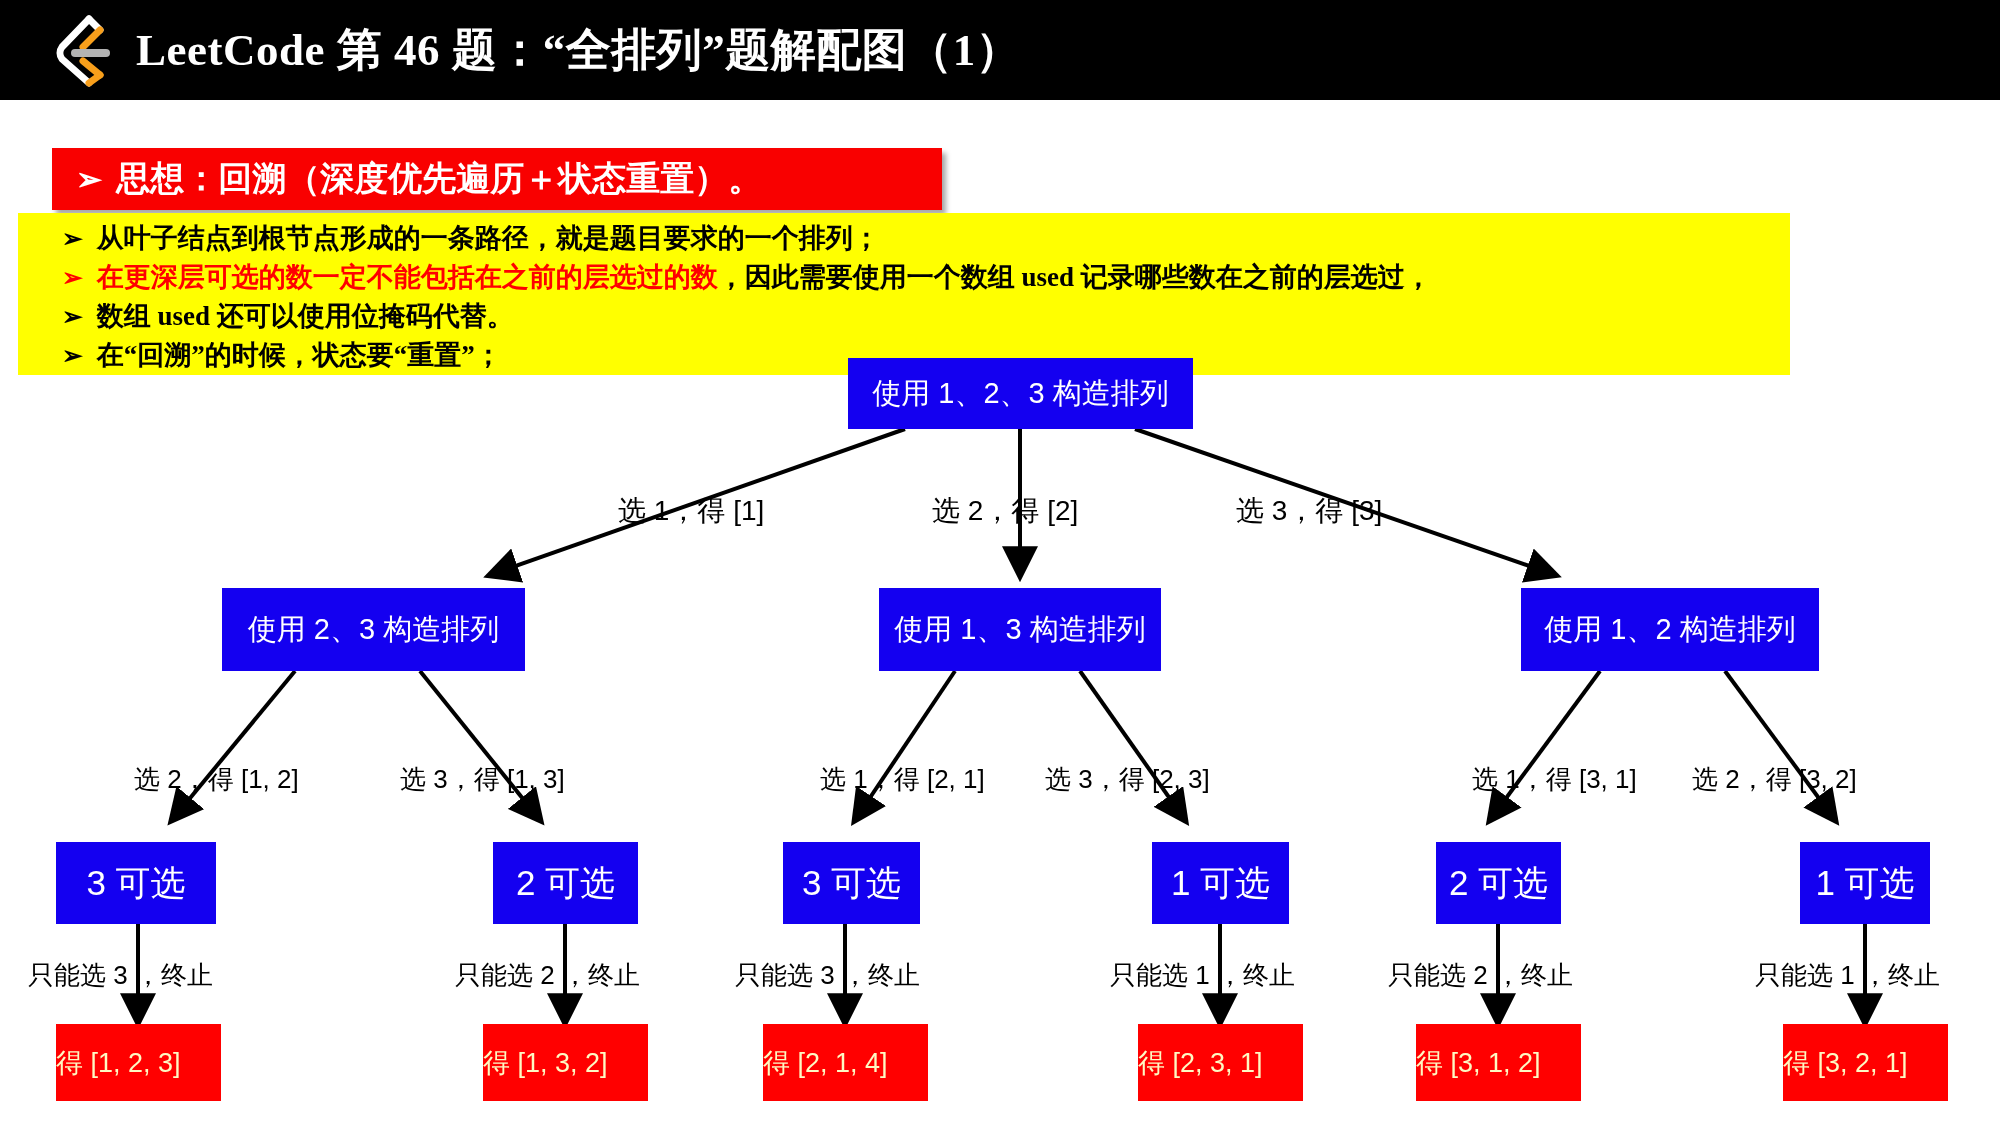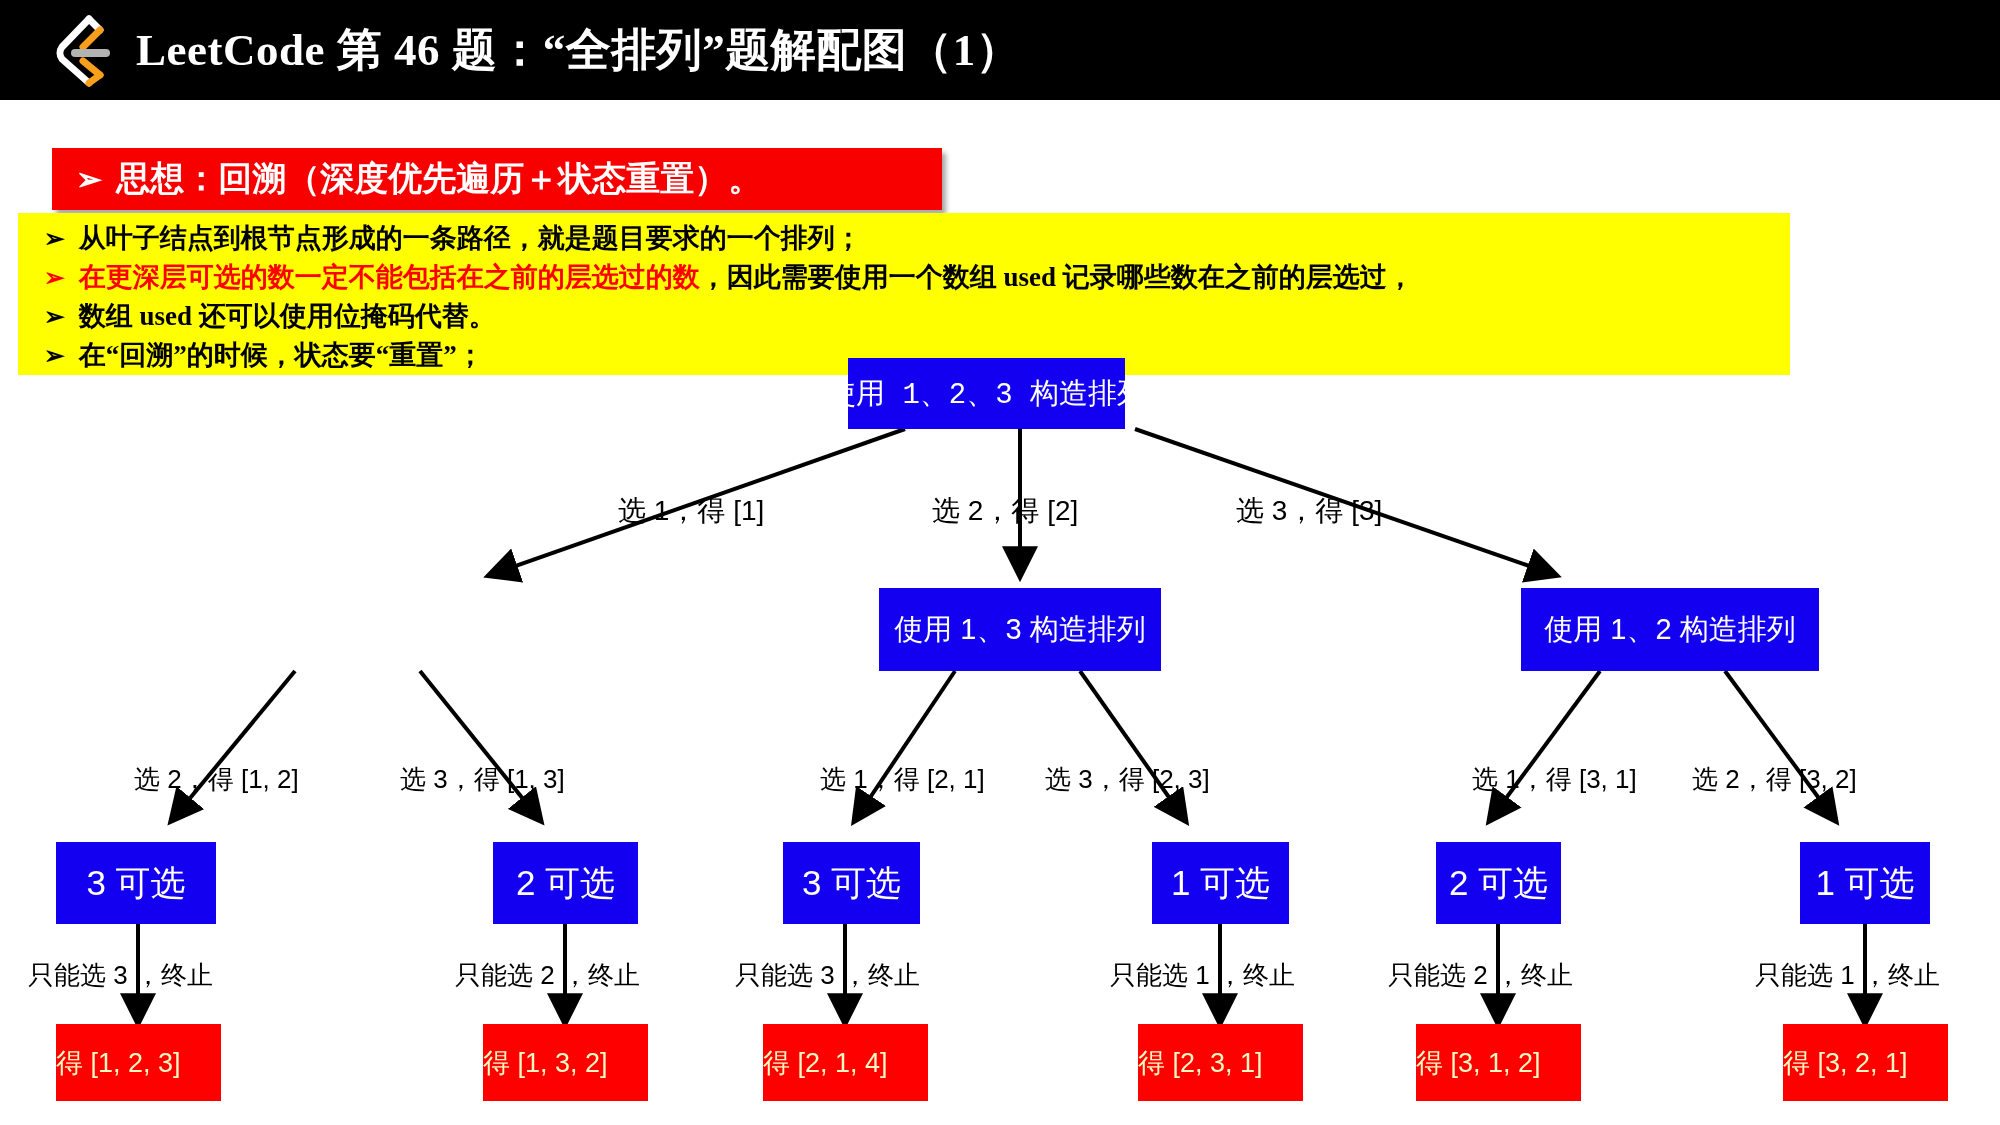--- a/index.html
+++ b/index.html
@@ -58,21 +58,21 @@
     margin-right: 14px;
     display: inline-block;
   }
 
   
   .yellow-block {
     position: absolute;
     left: 18px; top: 213px;
     width: 1772px; height: 162px;
     background: #ffff00;
-    padding: 6px 0 0 26px;
+    padding: 6px 0 0 44px;
   }
   .yline {
     font-family: "Liberation Serif", "DejaVu Serif", serif;
     font-size: 27px;
     font-weight: 700;
     color: #000000;
     line-height: 38px;
     white-space: nowrap;
   }
   .yline .red { color: #ff0000; }
@@ -174,28 +174,31 @@
 
       <line x1="138" y1="924" x2="138" y2="1022" marker-end="url(#ah)"></line>
       <line x1="565" y1="924" x2="565" y2="1022" marker-end="url(#ah)"></line>
       <line x1="845" y1="924" x2="845" y2="1022" marker-end="url(#ah)"></line>
       <line x1="1220" y1="924" x2="1220" y2="1022" marker-end="url(#ah)"></line>
       <line x1="1498" y1="924" x2="1498" y2="1022" marker-end="url(#ah)"></line>
       <line x1="1865" y1="924" x2="1865" y2="1022" marker-end="url(#ah)"></line>
     </g>
   </svg>
 
-  <div class="node" style="left:848px; top:358px; width:277px; height:71px;font-family:Liberation Mono, monospace;">
+  <div class="node" style="left:848px; top:358px; width:345px; height:71px;">
     <span>使用 1、2、3 构造排列</span>
   </div>
 
   <div class="edge-label" style="left:618px; top:492px;">选 1，得 [1]</div>
   <div class="edge-label" style="left:932px; top:492px;">选 2，得 [2]</div>
   <div class="edge-label" style="left:1236px; top:492px;">选 3，得 [3]</div>
 
+  <div class="node" style="left:222px; top:588px; width:303px; height:83px;">
+    <span>使用 2、3 构造排列</span>
+  </div>
   <div class="node" style="left:879px; top:588px; width:282px; height:83px;">
     <span>使用 1、3 构造排列</span>
   </div>
   <div class="node" style="left:1521px; top:588px; width:298px; height:83px;">
     <span>使用 1、2 构造排列</span>
   </div>
 
   <div class="edge-label sm" style="left:134px; top:762px;">选 2，得 [1, 2]</div>
   <div class="edge-label sm" style="left:400px; top:762px;">选 3，得 [1, 3]</div>
   <div class="edge-label sm" style="left:820px; top:762px;">选 1，得 [2, 1]</div>

